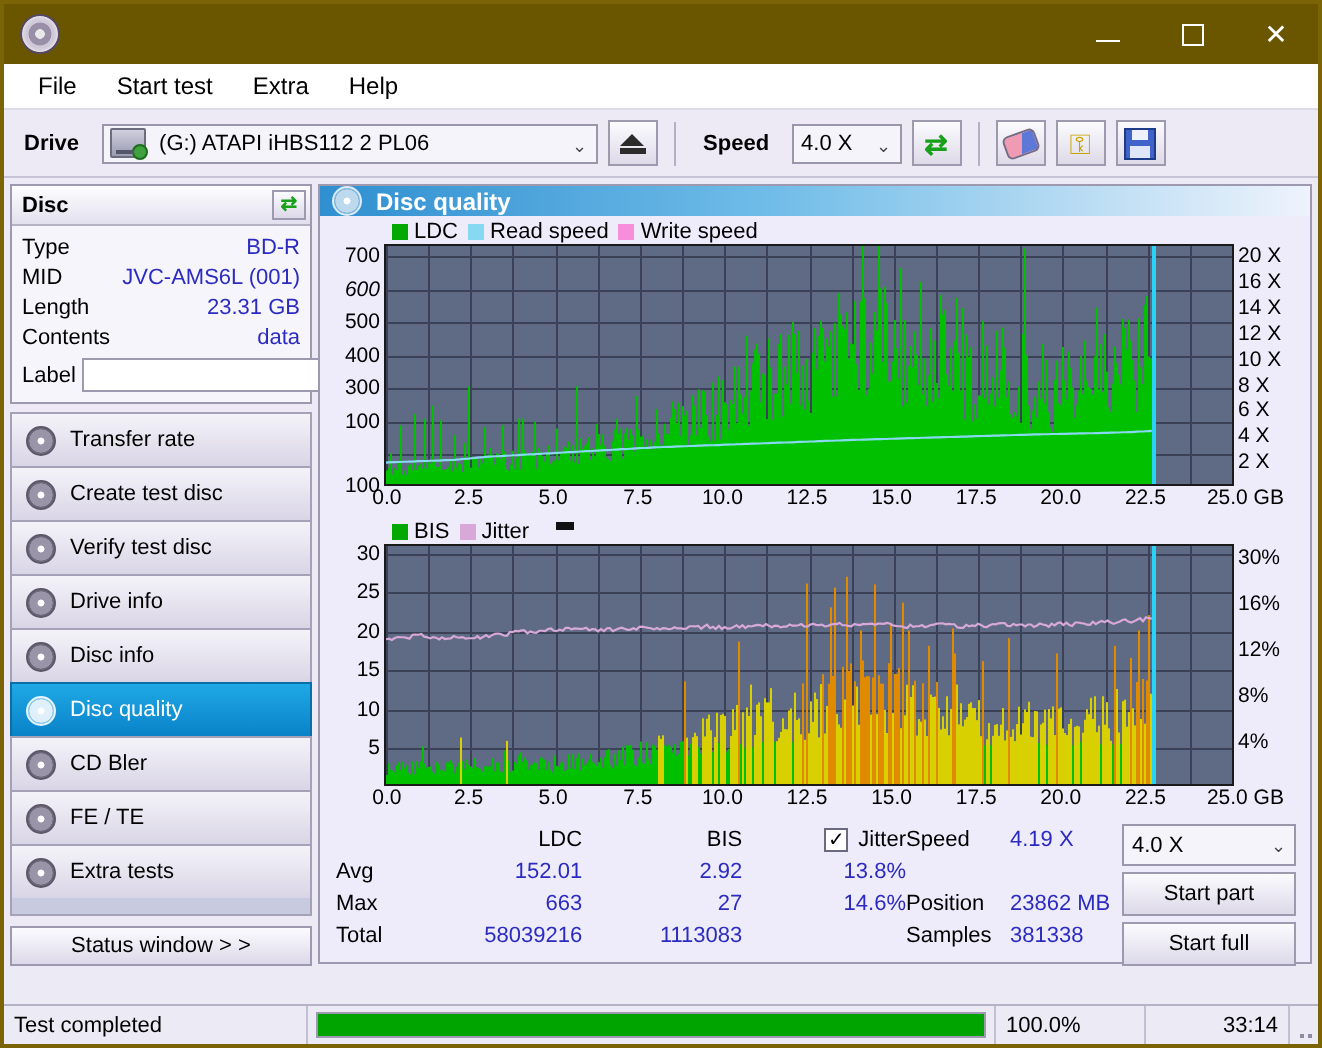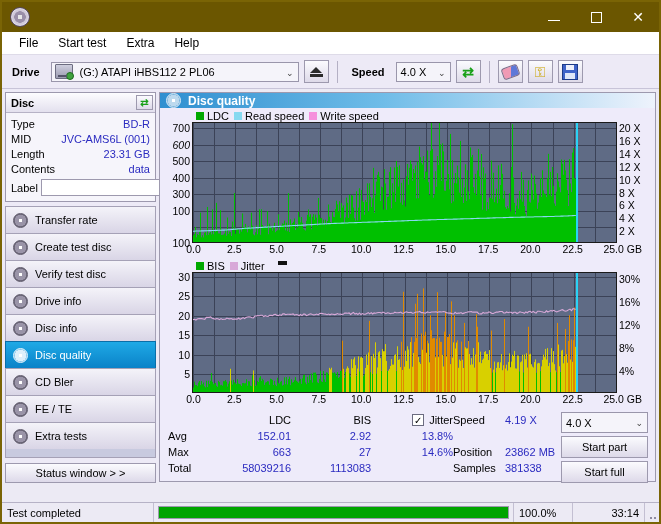--- a/index.html
+++ b/index.html
@@ -186,21 +186,21 @@
   .statusbar{
     position:absolute;left:0;right:0;bottom:0;height:19px;
     background:#eceaf4;border-top:1px solid #b6b2c6;
     display:flex;align-items:center;font-size:11px;
   }
   .sb-cell{display:flex;align-items:center;height:19px;padding:0 5px;box-sizing:border-box;}
   .sb-msg{width:152px;border-right:1px solid #c3bfd2;}
   .sb-prog{flex:1;display:flex;align-items:center;padding:0 4px;}
   .prog-track{flex:1;height:13px;border:1px solid #9d99ae;background:#fff;box-sizing:border-box;}
   .prog-fill{height:100%;background:#00a400;}
-  .sb-pct{width:60px;border-left:1px solid #c3bfd2;border-right:1px solid #c3bfd2;justify-content:flex-start;}
+  .sb-pct{width:76px;border-left:1px solid #c3bfd2;border-right:1px solid #c3bfd2;justify-content:flex-start;}
   .sb-time{width:72px;justify-content:flex-end;border-right:1px solid #c3bfd2;}
   .sb-grip{width:14px;display:flex;align-items:flex-end;justify-content:flex-end;padding:0 2px 2px 0;}
   .grip-dot{width:2px;height:2px;background:#8e8aa0;margin:1px;}
 </style>
 </head>
 <body>
 
 <div class="window">
 
   <div class="titlebar">

